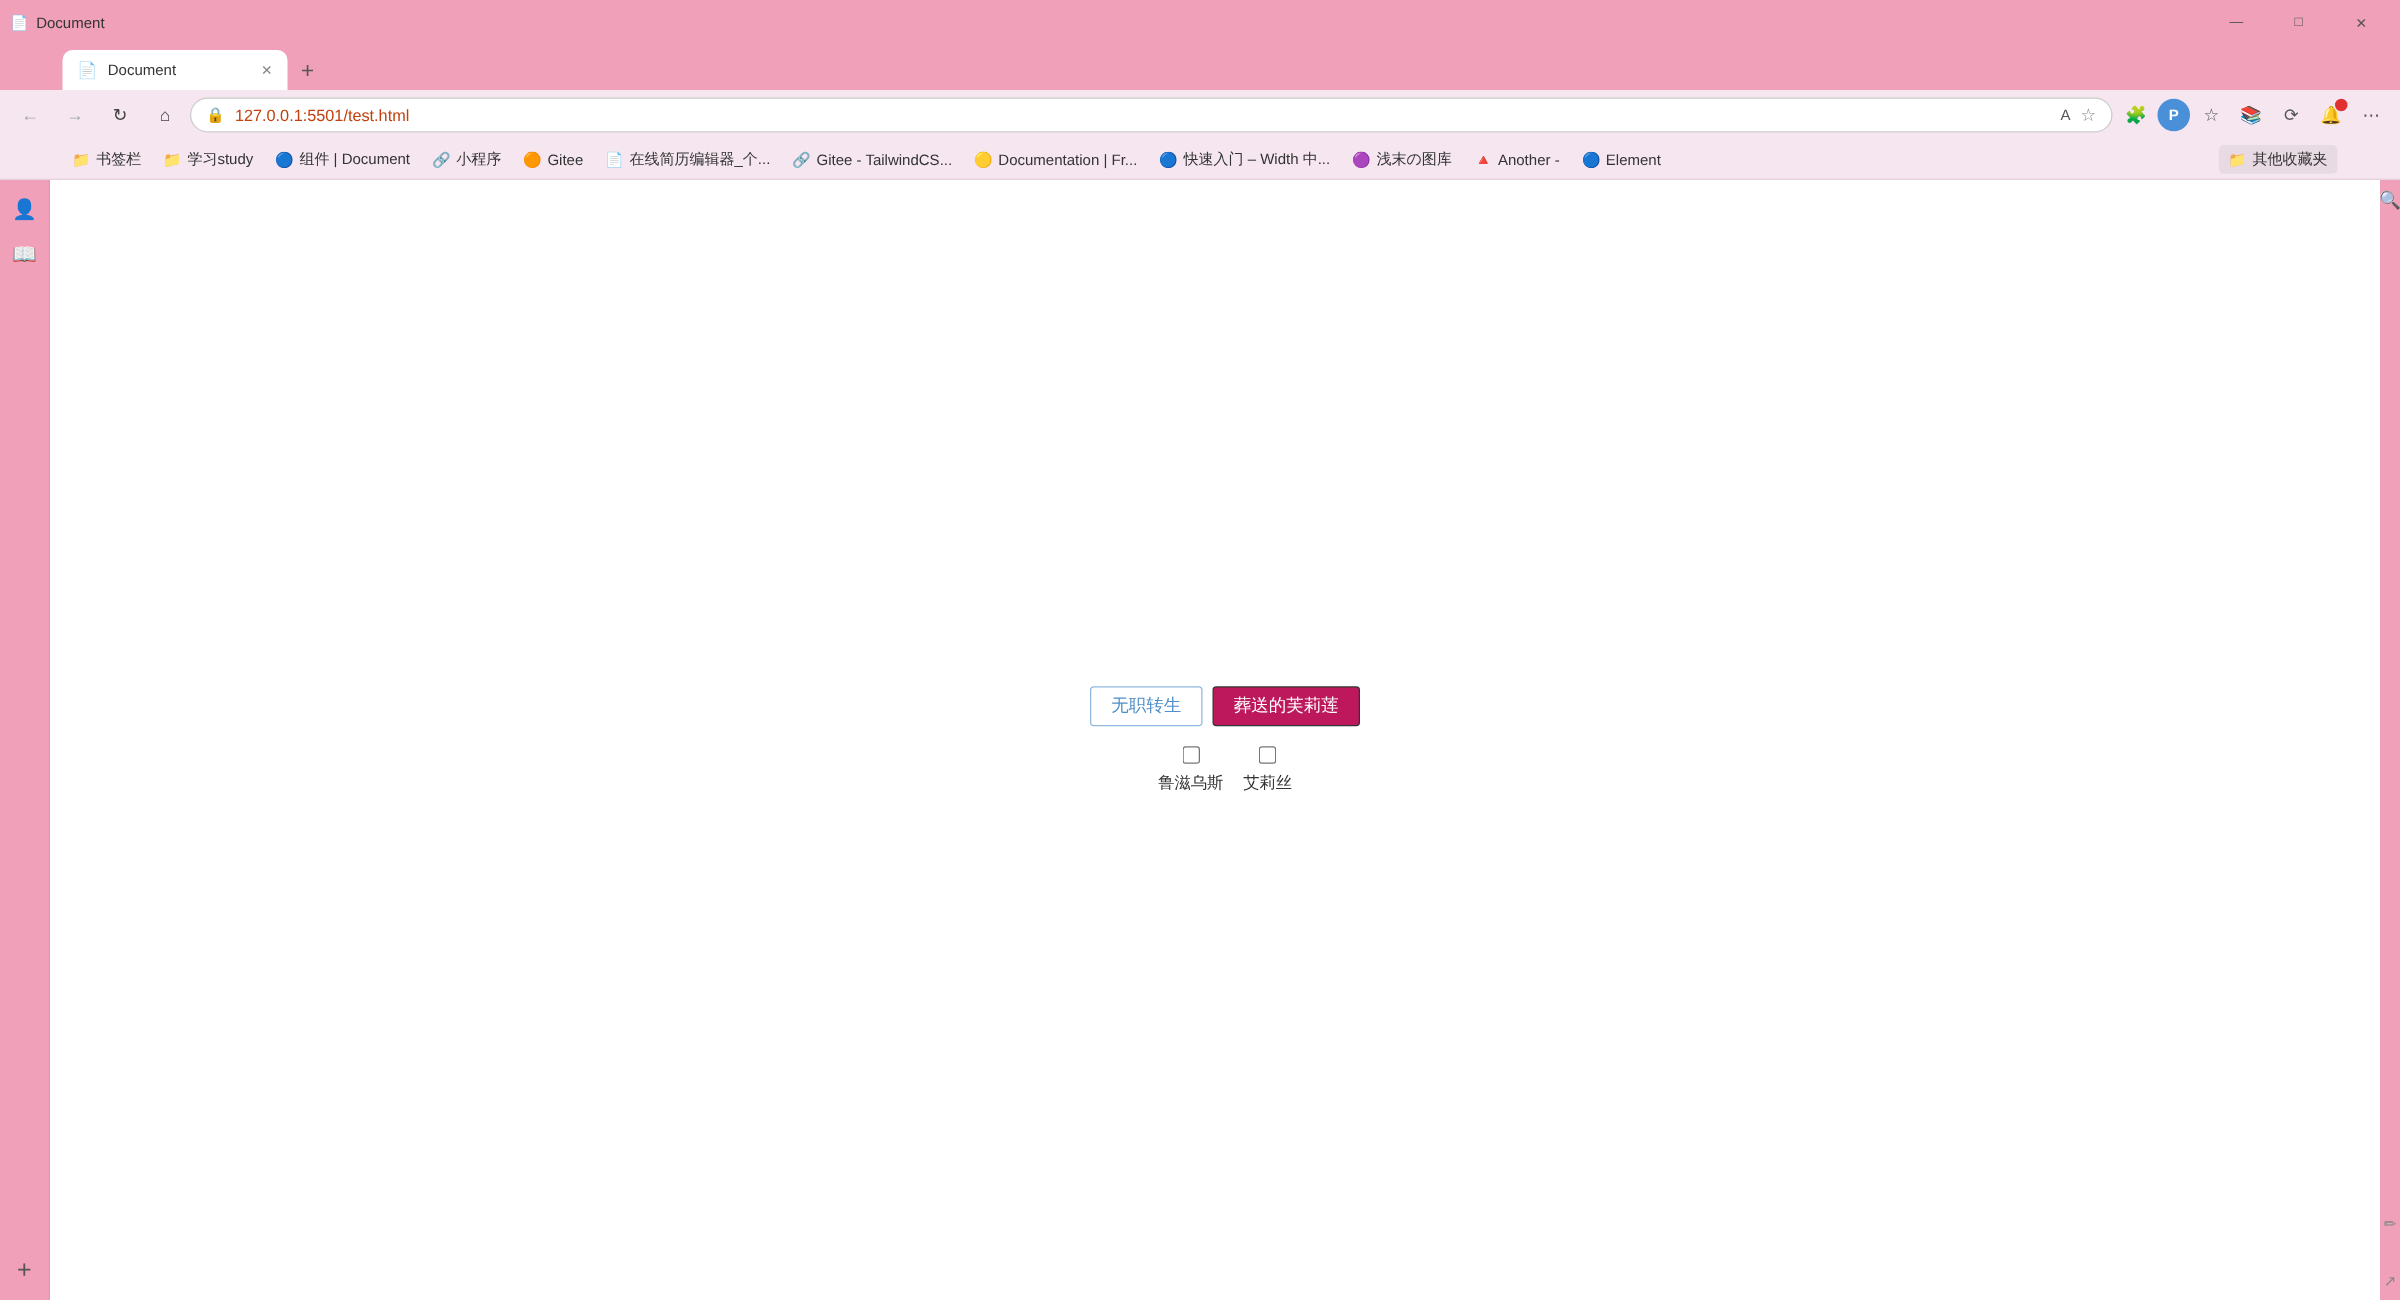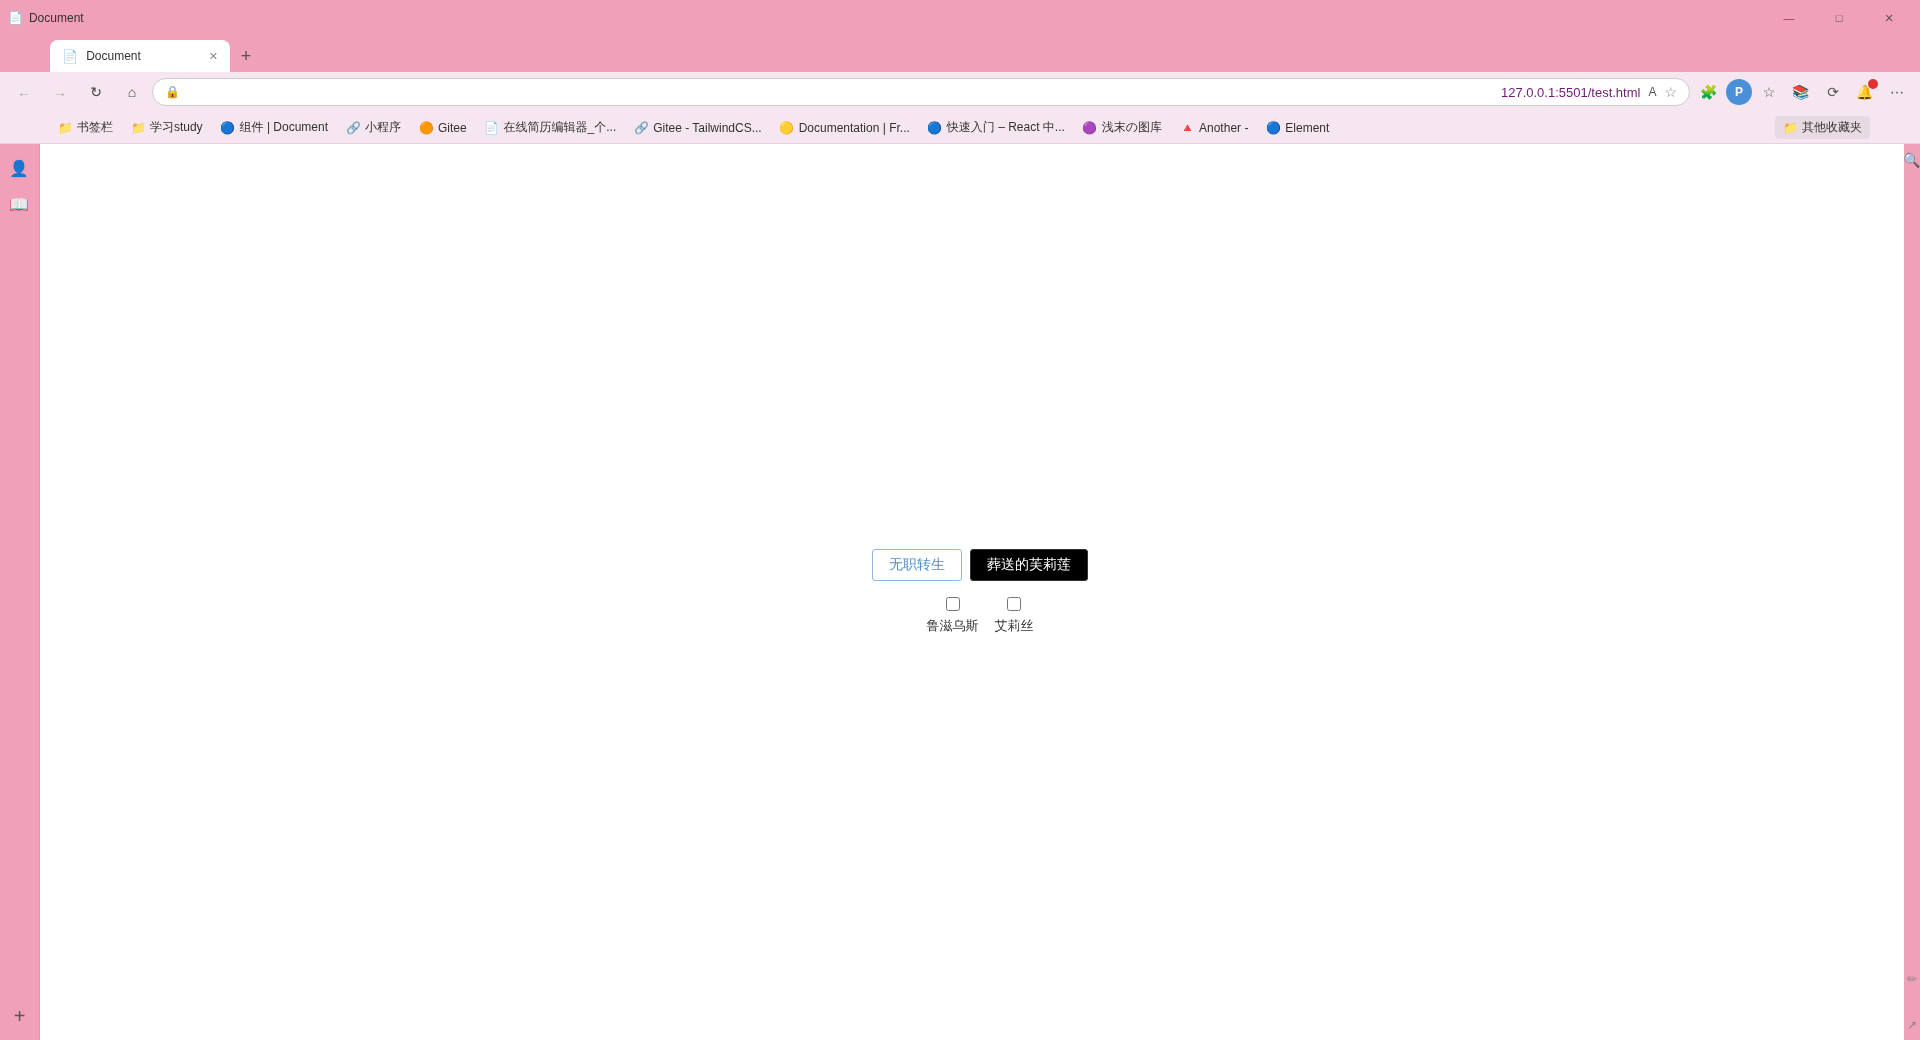--- a/index.html
+++ b/index.html
@@ -130,21 +130,21 @@
       border: 1px solid #ccc;
       border-radius: 16px;
       display: flex;
       align-items: center;
       padding: 0 12px;
       gap: 8px;
       font-size: 13px;
       color: #333;
     }
     .address-icon { font-size: 12px; color: #666; }
-    .address-text { flex: 1; font-size: 13px; color: #701a75; text-align: right; }
+    .address-text { flex: 1; font-size: 13px; color: #c2410c; }
     .nav-right-icons {
       display: flex;
       align-items: center;
       gap: 2px;
     }
     .nav-icon-btn {
       width: 30px;
       height: 30px;
       background: transparent;
       border: none;
@@ -268,21 +268,21 @@
       border: 1px solid #90b8e0;
       border-radius: 3px;
       font-size: 14px;
       color: #5090c8;
       cursor: pointer;
       font-family: inherit;
     }
 
     .btn-biangsong {
       padding: 6px 16px;
-      background: #000000;
+      background: #be185d;
       border: 1px solid #333;
       border-radius: 3px;
       font-size: 14px;
       color: white;
       cursor: pointer;
       font-family: inherit;
     }
 
     .checkbox-row {
       display: flex;
@@ -400,21 +400,21 @@
     <div class="bookmark-item">
       <span class="bookmark-icon">🔗</span>
       <span>Gitee - TailwindCS...</span>
     </div>
     <div class="bookmark-item">
       <span class="bookmark-icon">🟡</span>
       <span>Documentation | Fr...</span>
     </div>
     <div class="bookmark-item">
       <span class="bookmark-icon">🔵</span>
-      <span>快速入门 – React 中...</span>
+      <span>快速入门 – Width 中...</span>
     </div>
     <div class="bookmark-item">
       <span class="bookmark-icon">🟣</span>
       <span>浅末の图库</span>
     </div>
     <div class="bookmark-item">
       <span class="bookmark-icon">🔺</span>
       <span>Another -</span>
     </div>
     <div class="bookmark-item">

